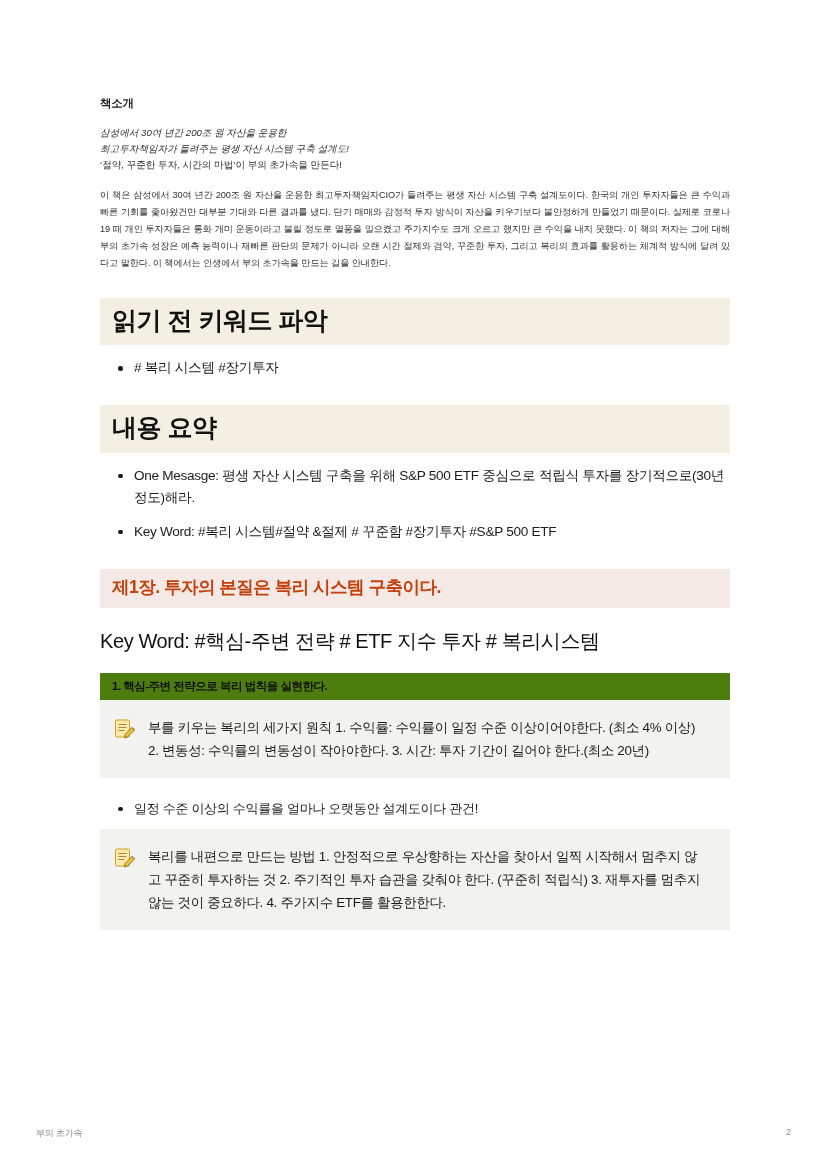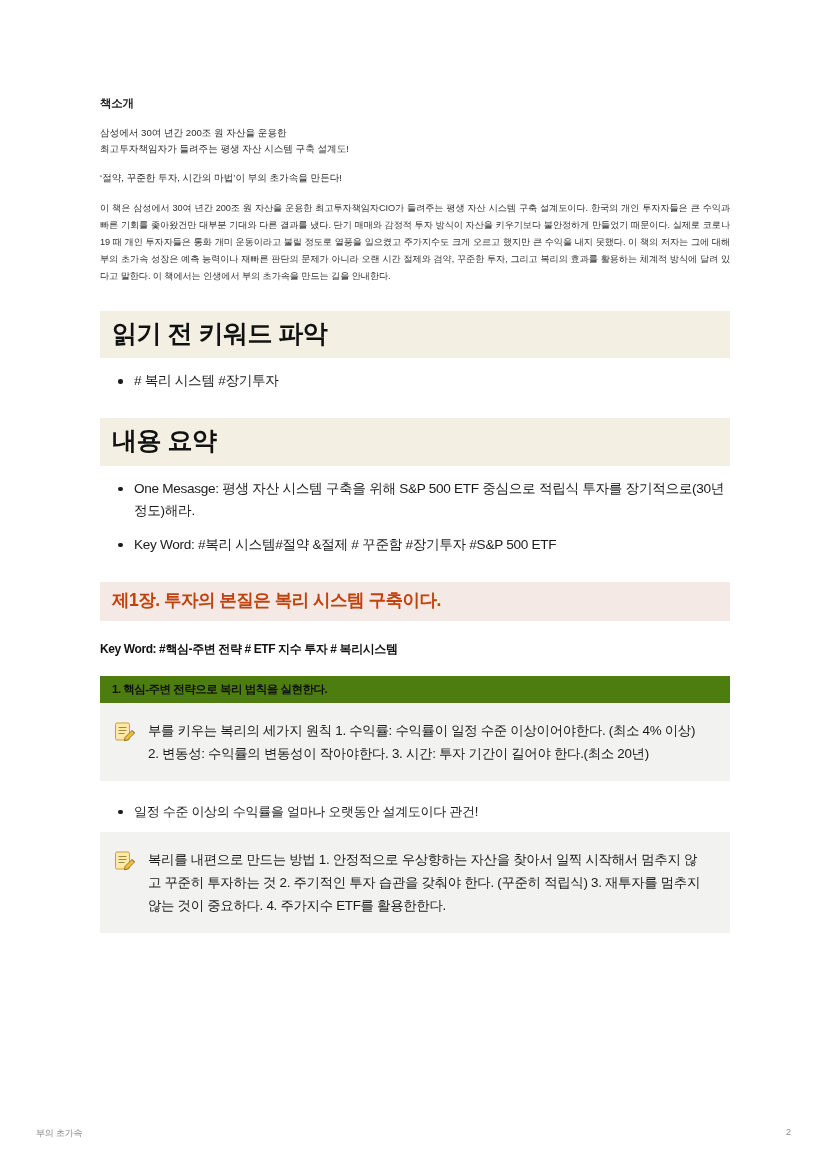--- a/index.html
+++ b/index.html
@@ -34,21 +34,21 @@
     font-size: 11.5px;
     font-weight: bold;
     color: #222;
     margin: 0 0 14px 0;
     letter-spacing: -0.2px;
   }
   .intro-lines {
     font-size: 9.6px;
     line-height: 1.65;
     color: #2b2b2b;
-    margin-bottom: 13px;
+    font-style: italic;
   }
   .intro-lines div {
     margin: 0;
   }
   .intro-quote {
     font-size: 9.6px;
     line-height: 1.6;
     color: #2b2b2b;
     margin-bottom: 15px;
   }
@@ -113,22 +113,22 @@
     background: #1b1b1b;
     border-radius: 50%;
   }
   ul.bul.small li {
     font-size: 13px;
   }
 
   
   .keyword-line {
     margin-top: 20px;
-    font-size: 12px;
-    font-weight: bold;
+    font-size: 20px;
+    font-weight: normal;
     color: #111;
     letter-spacing: -0.4px;
   }
 
   
   .callout {
     margin-top: 0;
     background: #f2f2f0;
     display: flex;
     padding: 16px 22px 16px 14px;

